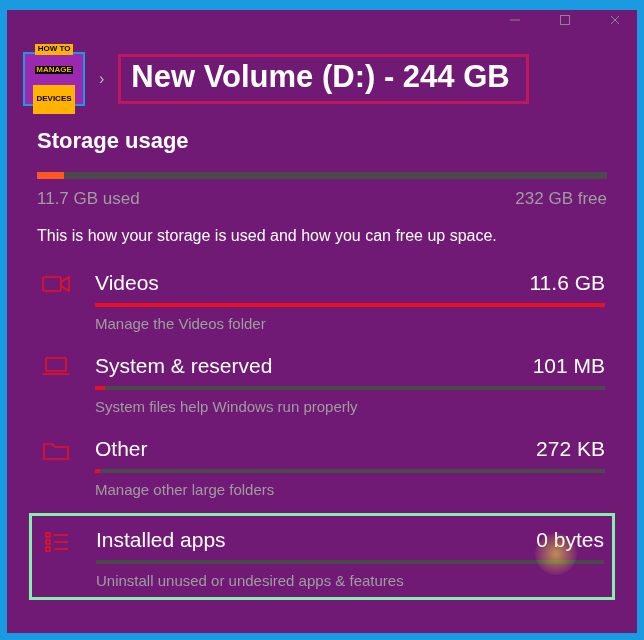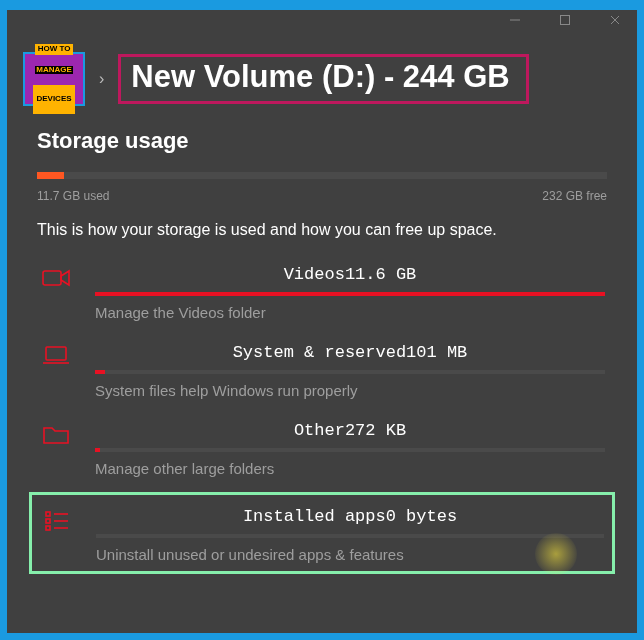--- a/index.html
+++ b/index.html
@@ -5,21 +5,21 @@
   * { box-sizing: border-box; margin: 0; padding: 0; }
   html, body { width: 644px; height: 640px; }
   body {
     background: #1a9ae0;
     font-family: "Segoe UI", -apple-system, sans-serif;
     color: #ffffff;
     padding: 10px 7px 7px 7px;
     position: relative;
   }
   .window {
-    background: #404040;
+    background: #701a75;
     width: 100%;
     height: 100%;
     position: relative;
     overflow: hidden;
   }
   .titlebar {
     height: 38px;
     display: flex;
     justify-content: flex-end;
     align-items: flex-start;
@@ -89,21 +89,21 @@
   }
   .usage-bar-fill {
     position: absolute;
     left: 0; top: 0; bottom: 0;
     background: #ff5722;
   }
   .usage-row {
     display: flex;
     justify-content: space-between;
     color: #9e9e9e;
-    font-size: 12px;
+    font-size: 17px;
     margin-bottom: 18px;
   }
   .desc {
     font-size: 16px;
     margin-bottom: 22px;
   }
 
   .cat {
     display: flex;
     gap: 22px;
@@ -115,25 +115,24 @@
     display: flex;
     align-items: flex-start;
     justify-content: center;
     padding-top: 2px;
     color: #e81123;
   }
   .cat-icon svg { stroke: #e81123; fill: none; stroke-width: 1.6; }
   .cat-body { flex: 1; }
   .cat-top {
     display: flex;
-    justify-content: center;
+    justify-content: space-between;
     align-items: baseline;
-    font-size: 17px;
+    font-size: 21px;
     margin-bottom: 8px;
-    font-family: Liberation Mono, monospace;
   }
   .cat-name { font-weight: 500; }
   .cat-size { font-weight: 400; }
   .cat-bar {
     height: 4px;
     background: #4a4a4a;
     position: relative;
     margin-bottom: 8px;
   }
   .cat-bar-fill {

